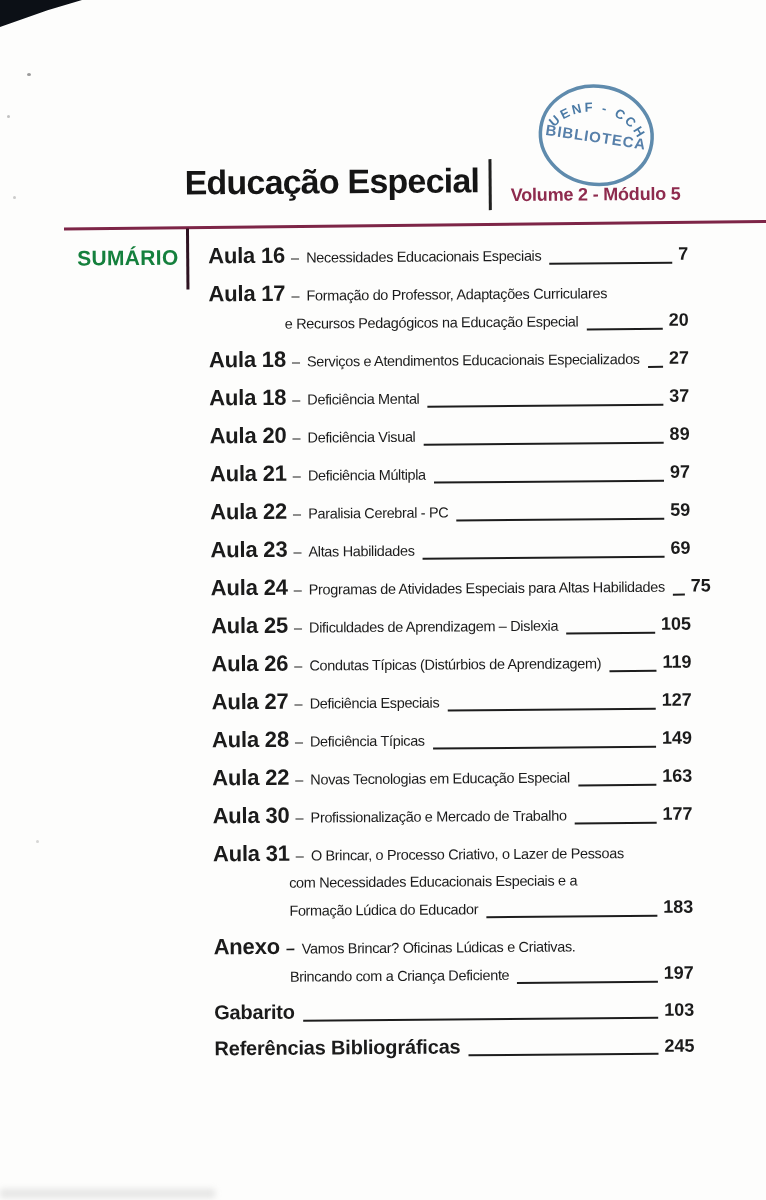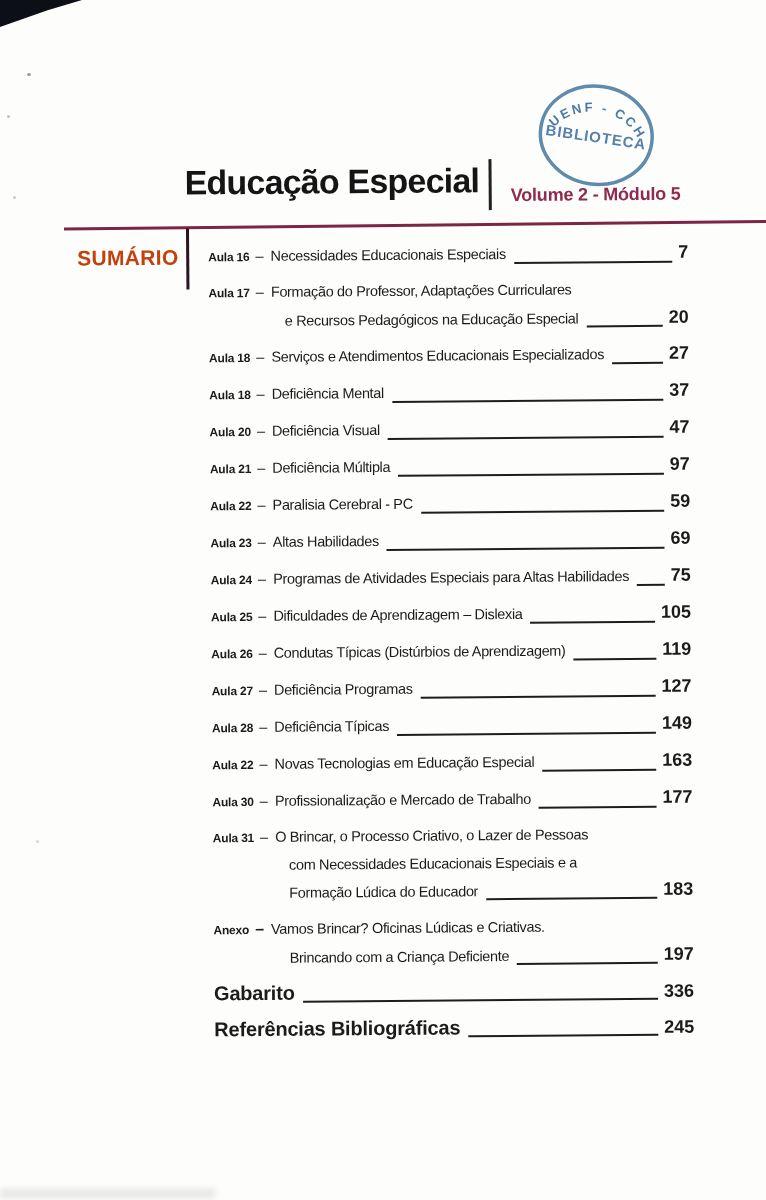--- a/index.html
+++ b/index.html
@@ -23,21 +23,21 @@
     letter-spacing:-0.2px;}
   .stamp{position:absolute;left:534px;top:82px;transform:rotate(9deg);opacity:.88;}
   .header-rule{position:absolute;left:64px;top:224px;width:710px;height:3px;}
   .summary-heading{position:absolute;left:77px;top:244px;font-size:21px;font-weight:bold;
     letter-spacing:.3px;}
   .summary-divider{position:absolute;left:186px;top:227px;width:3px;height:61px;background:#2e1220;}
   
   .toc{position:absolute;left:208px;top:241px;width:480px;}
   .entry{margin-bottom:8px;}
   .row{display:flex;align-items:baseline;line-height:27px;white-space:nowrap;}
-  .label{font-weight:bold;font-size:12px;letter-spacing:-0.2px;flex:0 0 auto;}
+  .label{font-weight:bold;font-size:22px;letter-spacing:-0.2px;flex:0 0 auto;}
   .sep{font-size:14.5px;margin:0 7px 0 6px;flex:0 0 auto;}
   .desc{font-size:14.5px;letter-spacing:-0.35px;flex:0 0 auto;}
   .cont-line{padding-left:76px;}
   .leader{flex:1 1 20px;min-width:12px;border-bottom:2px solid #1d1d1d;
     align-self:flex-end;margin:0 6px 5px 8px;}
   .pagenum{font-weight:bold;font-size:18px;flex:0 0 auto;}
   .entry.section .label{font-size:20px;letter-spacing:-0.2px;}
   .entry.anexo .sep{font-weight:bold;font-size:16px;}
 </style>
 </head>
@@ -60,21 +60,21 @@
         <textPath href="#stampArc" startOffset="50%" text-anchor="middle">UENF - CCH</textPath>
       </text>
       <text x="63" y="62" text-anchor="middle" font-family="Liberation Sans, sans-serif" font-size="15" font-weight="bold" fill="#2c5f94" letter-spacing="1" opacity="0.9">BIBLIOTECA</text>
     </svg>
 
     <div class="title">Educação Especial</div>
     <div class="title-divider"></div>
     <div class="volume" style="color:#8e2b4e;">Volume 2 - Módulo 5</div>
     <div class="header-rule" style="background:#7d2547;transform:rotate(-0.15deg);"></div>
 
-    <div class="summary-heading" style="color:#c2410c;">SUMÁRIO</div>
+    <div class="summary-heading" style="color:#15803d;">SUMÁRIO</div>
     <div class="summary-divider"></div>
 
     <div class="toc" id="toc">
         <div class="entry aula">
           <div class="row">
             <span class="label">Aula 16</span>
             <span class="sep">–</span>
             <span class="desc">Necessidades Educacionais Especiais</span>
             <span class="leader"></span>
             <span class="pagenum">7</span>
@@ -109,21 +109,21 @@
             <span class="leader"></span>
             <span class="pagenum">37</span>
           </div>
         </div>
         <div class="entry aula">
           <div class="row">
             <span class="label">Aula 20</span>
             <span class="sep">–</span>
             <span class="desc">Deficiência Visual</span>
             <span class="leader"></span>
-            <span class="pagenum">47</span>
+            <span class="pagenum">89</span>
           </div>
         </div>
         <div class="entry aula">
           <div class="row">
             <span class="label">Aula 21</span>
             <span class="sep">–</span>
             <span class="desc">Deficiência Múltipla</span>
             <span class="leader"></span>
             <span class="pagenum">97</span>
           </div>
@@ -170,21 +170,21 @@
             <span class="sep">–</span>
             <span class="desc">Condutas Típicas (Distúrbios de Aprendizagem)</span>
             <span class="leader"></span>
             <span class="pagenum">119</span>
           </div>
         </div>
         <div class="entry aula">
           <div class="row">
             <span class="label">Aula 27</span>
             <span class="sep">–</span>
-            <span class="desc">Deficiência Programas</span>
+            <span class="desc">Deficiência Especiais</span>
             <span class="leader"></span>
             <span class="pagenum">127</span>
           </div>
         </div>
         <div class="entry aula">
           <div class="row">
             <span class="label">Aula 28</span>
             <span class="sep">–</span>
             <span class="desc">Deficiência Típicas</span>
             <span class="leader"></span>
@@ -233,21 +233,21 @@
           <div class="row cont-line">
             <span class="desc">Brincando com a Criança Deficiente</span>
             <span class="leader"></span>
             <span class="pagenum">197</span>
           </div>
         </div>
         <div class="entry section">
           <div class="row">
             <span class="label">Gabarito</span>
             <span class="leader"></span>
-            <span class="pagenum">336</span>
+            <span class="pagenum">103</span>
           </div>
         </div>
         <div class="entry section">
           <div class="row">
             <span class="label">Referências Bibliográficas</span>
             <span class="leader"></span>
             <span class="pagenum">245</span>
           </div>
         </div>
       </div>

